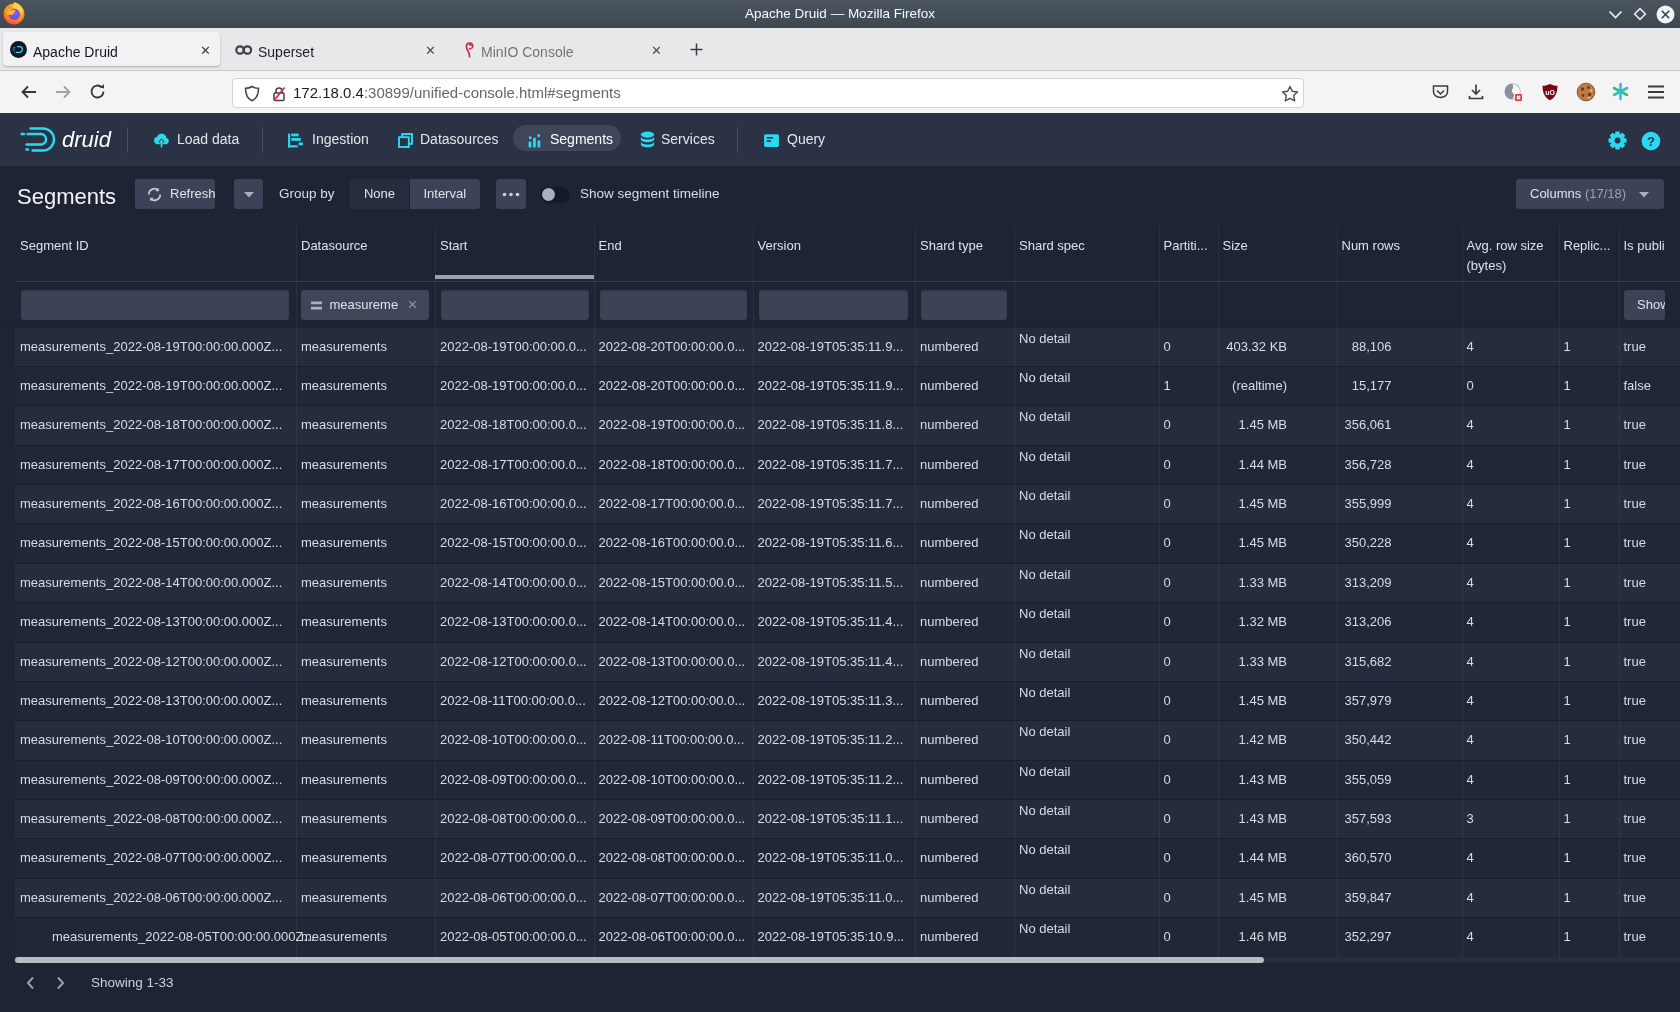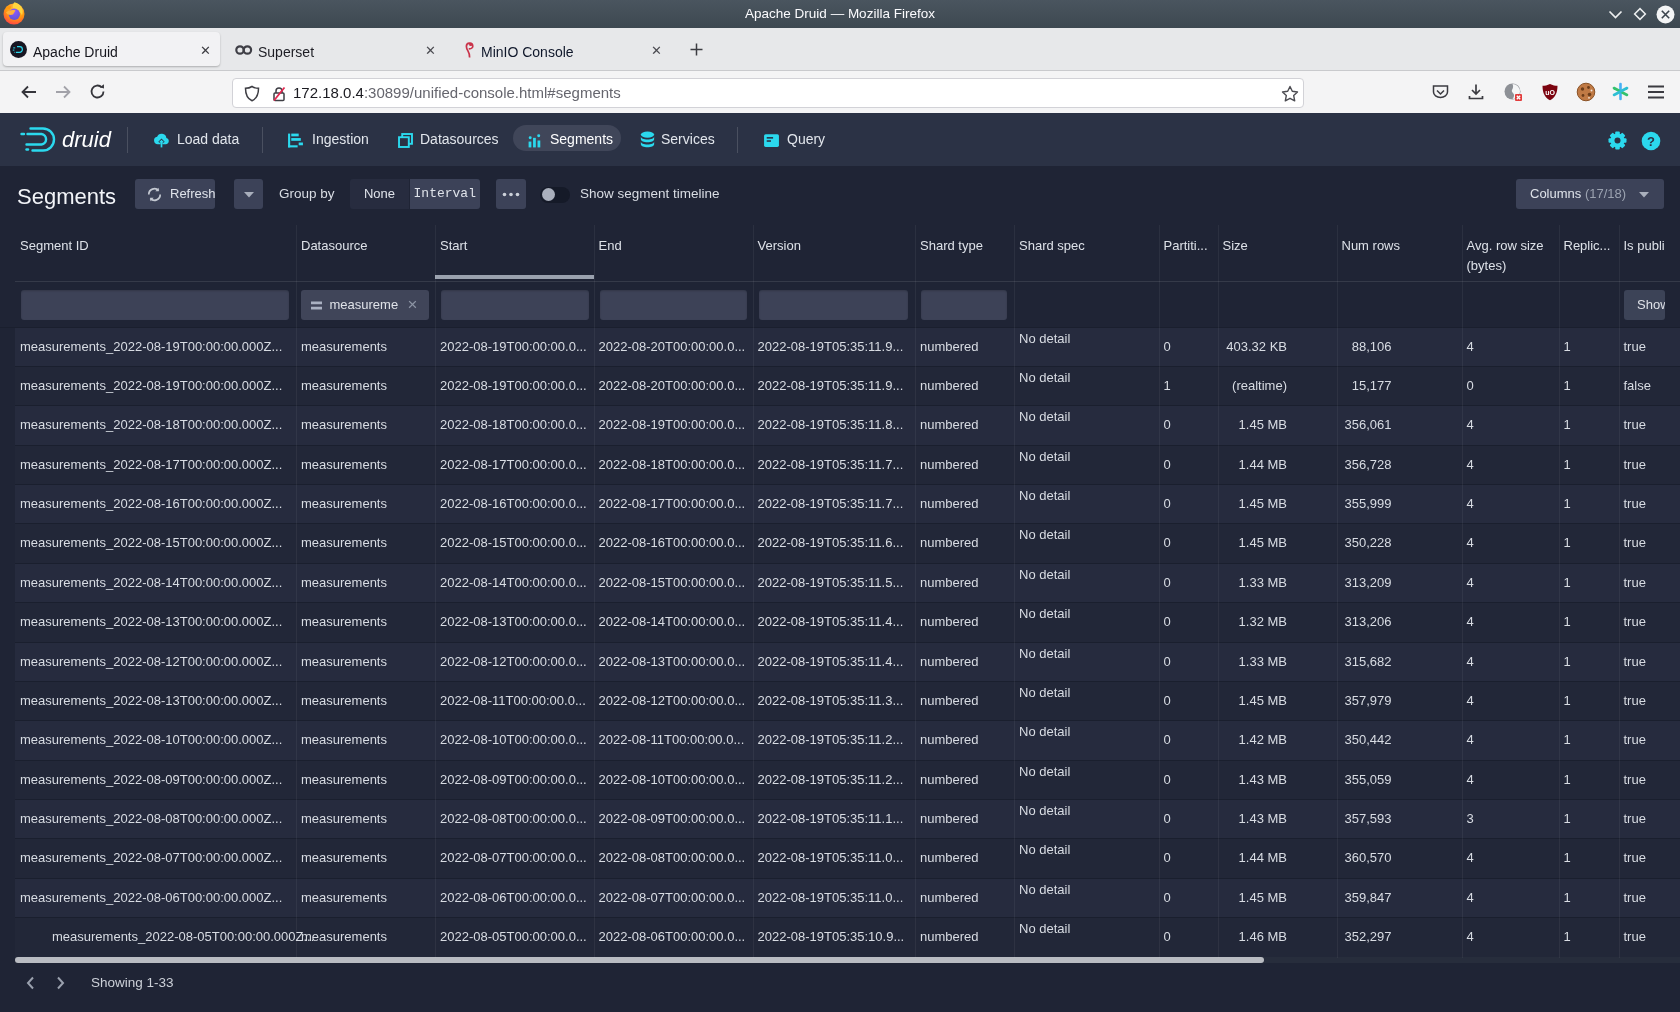--- a/index.html
+++ b/index.html
@@ -88,21 +88,21 @@
   <svg class="abs" style="left:235px;top:17px;" width="18" height="10" viewBox="0 0 18 10">
       <circle cx="5" cy="5" r="3.7" fill="none" stroke="#3f3f46" stroke-width="2.2"></circle>
       <circle cx="12.4" cy="5" r="3.7" fill="none" stroke="#3f3f46" stroke-width="2.2"></circle>
     </svg>
   <span class="tabtxt" style="left:258px;color:#1d1d24;">Superset</span>
   <span class="tabx" style="left:425px;color:#4a4a50;">✕</span>
   <svg class="abs" style="left:463px;top:13px;" width="13" height="17" viewBox="0 0 13 17">
       <path d="M6.6 16.5 C7.0 10.5 3.4 9.5 3.4 5.5 a3.2 3.2 0 0 1 6.4 -0.3 c0 1.1-0.7 2-1.8 2.3 l-2.2 0.4" fill="none" stroke="#c9334a" stroke-width="1.7"></path>
       <circle cx="7.7" cy="3.4" r="1.7" fill="#c9334a"></circle>
     </svg>
-  <span class="tabtxt" style="left:481px;color:#0f172a;text-align:right;">MinIO Console</span>
+  <span class="tabtxt" style="left:481px;color:#737373;text-align:right;">MinIO Console</span>
   <span class="tabx" style="left:651px;color:#4a4a50;">✕</span>
   <svg class="abs" style="left:689px;top:14px;" width="15" height="15" viewBox="0 0 15 15">
       <path d="M7.5 1.5 V13.5 M1.5 7.5 H13.5" stroke="#3c3c42" stroke-width="1.5"></path>
     </svg>
 </div>
 
 <div id="urlrow">
   <svg class="abs" style="left:20px;top:13px;" width="18" height="16" viewBox="0 0 18 16">
       <path d="M16 8 H3 M8 2.5 L2.5 8 L8 13.5" fill="none" stroke="#35353b" stroke-width="1.8"></path>
     </svg>
@@ -270,21 +270,21 @@
 <div class="btn" style="left:233.5px;width:29px;">
     <svg class="abs" style="left:9px;top:12px;" width="12" height="7" viewBox="0 0 12 7">
       <path d="M1 1 H11 L6 6.5 Z" fill="#a9afbc"></path>
     </svg>
   </div>
 <span class="lbl" style="left:279px;">Group by</span>
 <div class="btn" style="left:350px;width:59px;background:#272c3f;border-radius:3px 0 0 3px;">
     <span style="position:absolute;left:0;width:59px;top:0;height:30px;line-height:30px;">None</span>
   </div>
 <div class="btn" style="left:409.5px;width:70.5px;border-radius:0 3px 3px 0;">
-    <span style="position:absolute;left:0;width:70.5px;top:0;height:30px;line-height:30px;font-family:Liberation Mono, monospace;">Interval</span>
+    <span style="position:absolute;left:0;width:70.5px;top:0;height:30px;line-height:30px;">Interval</span>
   </div>
 <div class="btn" style="left:496px;width:30px;">
     <svg class="abs" style="left:6px;top:12.5px;" width="18" height="5" viewBox="0 0 18 5">
       <g fill="#ccd1d9">
         <circle cx="2.5" cy="2.5" r="1.8"></circle>
         <circle cx="9" cy="2.5" r="1.8"></circle>
         <circle cx="15.5" cy="2.5" r="1.8"></circle>
       </g>
     </svg>
   </div>

